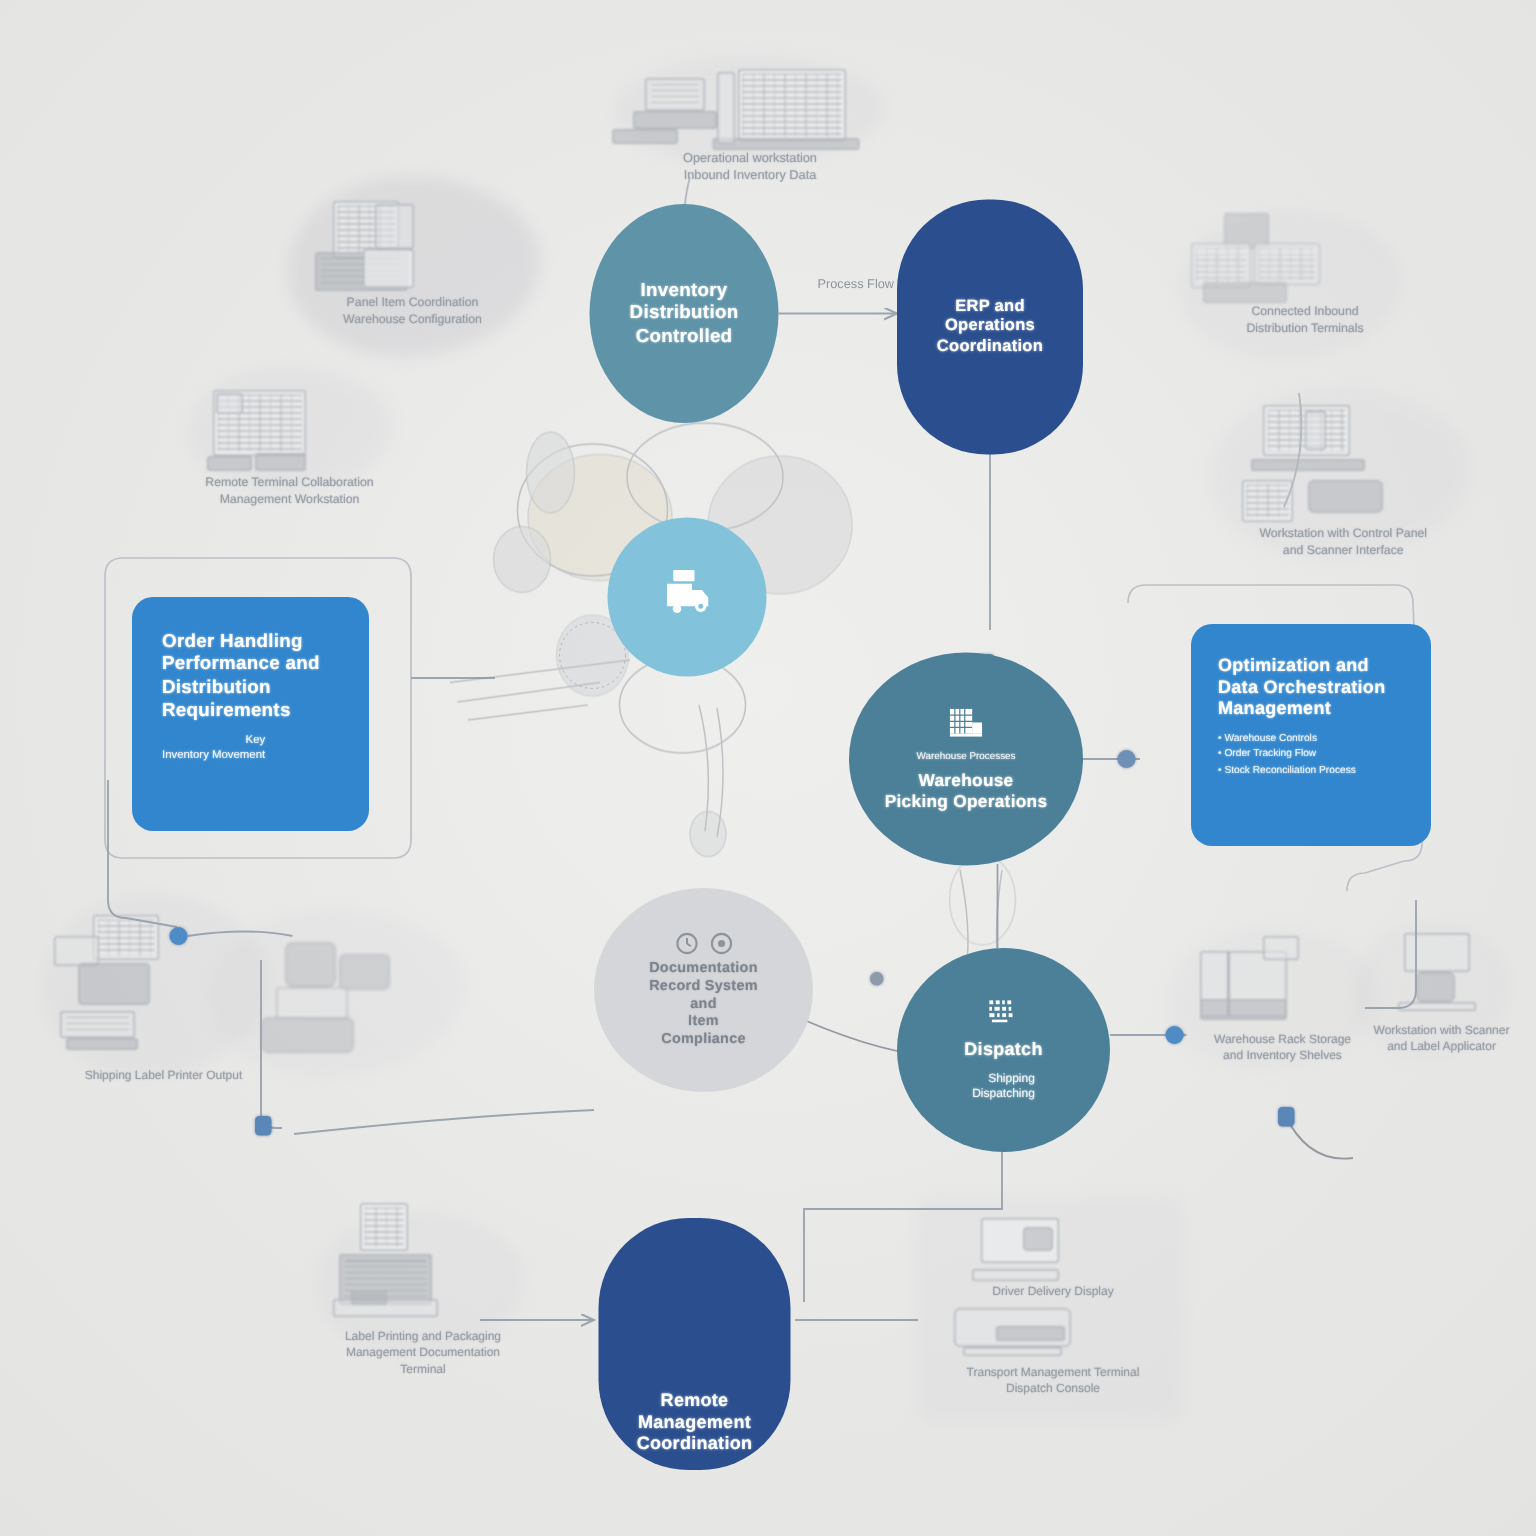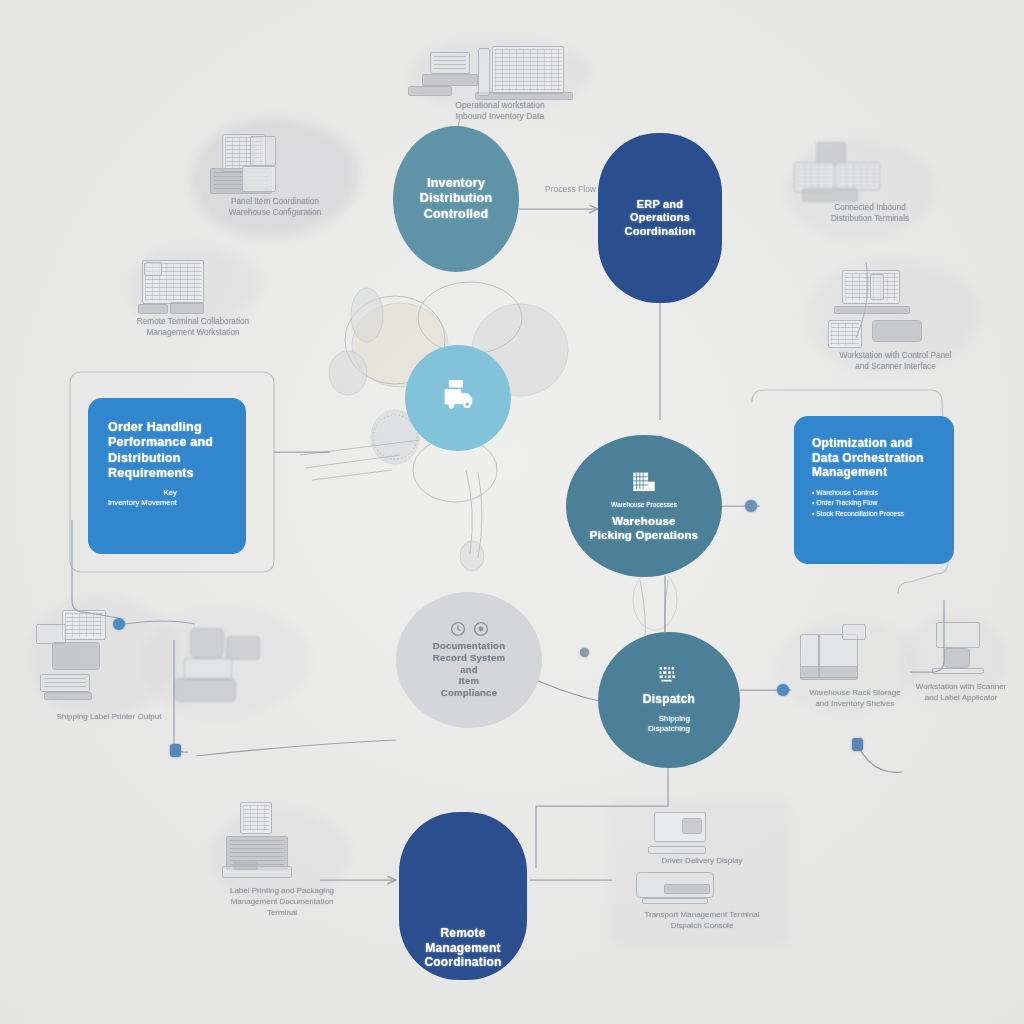--- a/index.html
+++ b/index.html
@@ -333,21 +333,21 @@
     <div class="node-edge-dot" style="left:745px;top:500px;border-radius:50%;width:12px;height:12px;background:#6e90b4"></div>
     <div class="node-edge-dot" style="left:777px;top:684px;border-radius:50%;width:12px;height:12px;background:#4f8bc4"></div>
     <div class="node-edge-dot" style="left:852px;top:738px;"></div>
     <div class="node-edge-dot" style="left:170px;top:744px;"></div>
     <div class="node-edge-dot" style="left:652px;top:436px;"></div>
     <div class="node-edge-dot" style="left:580px;top:648px;width:9px;height:9px;border-radius:50%;background:#8d9aa9"></div>
   </div>
 
   <div class="layer" id="nodes">
 
-    <div class="node circle" style="left:393px;top:126px;width:126px;height:146px;background:#5e93a8;">
+    <div class="node circle" style="left:393px;top:136px;width:126px;height:146px;background:#5e93a8;">
       <div class="ttl fuzz" style="font-size:12.5px;">
         <span>Inventory</span><br>
         <span>Distribution</span><br>
         <span>Controlled</span>
       </div>
     </div>
 
     <div class="node stadium" style="left:598px;top:133px;width:124px;height:170px;background:#2b4f8e;">
       <div class="ttl fuzz" style="font-size:11px;">
         <span>ERP and</span><br>

